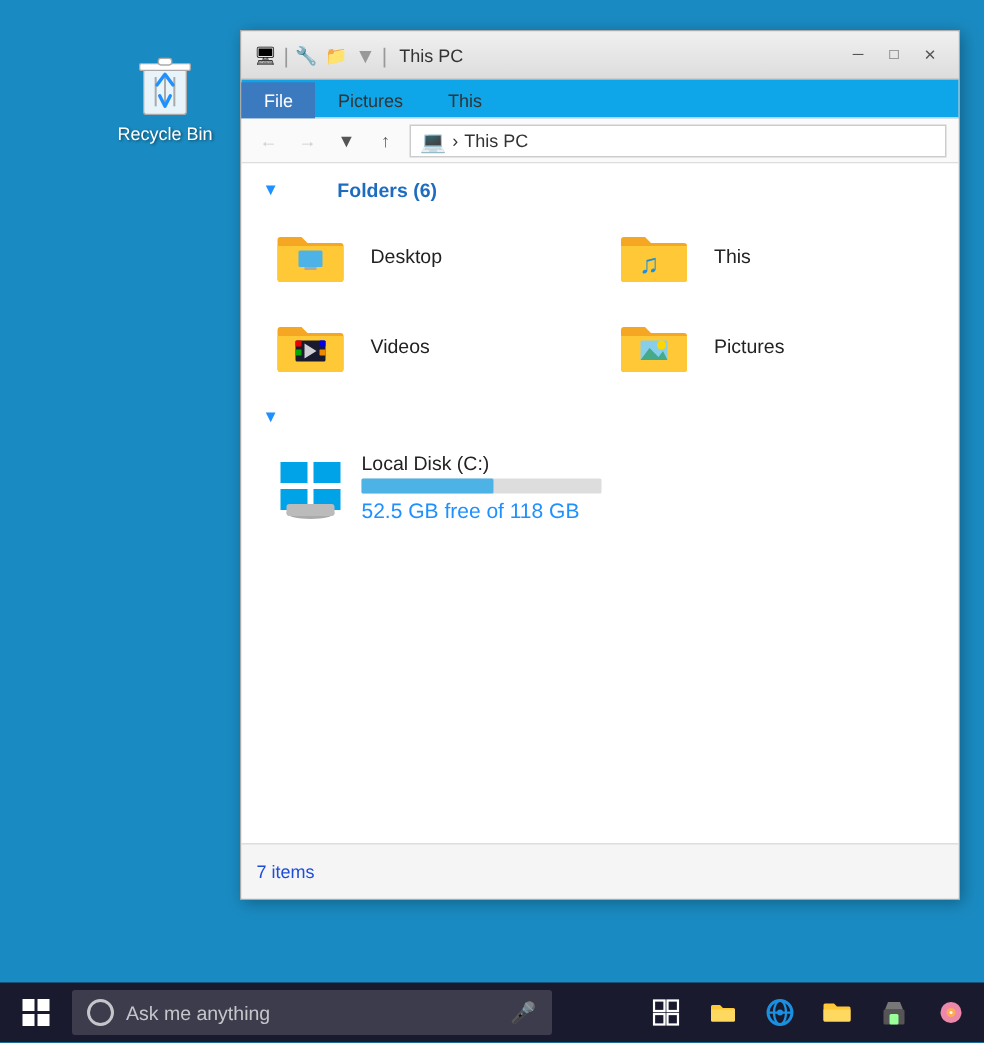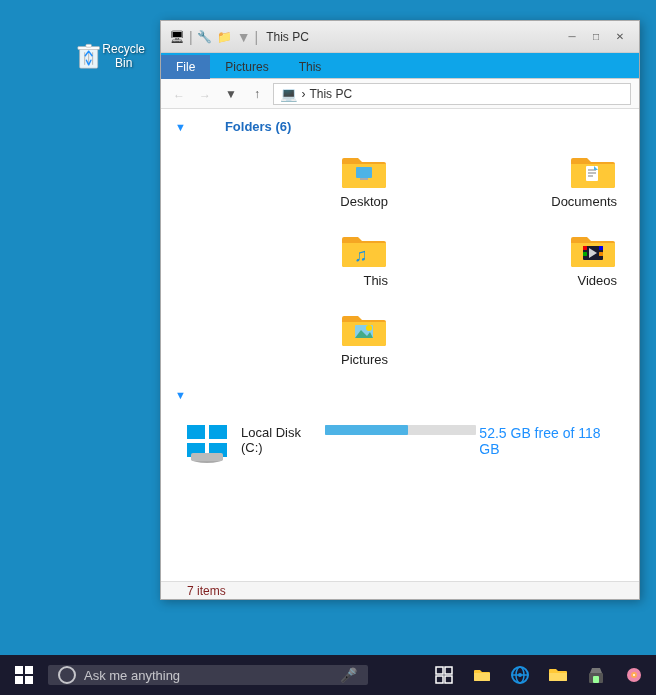--- a/index.html
+++ b/index.html
@@ -18,21 +18,21 @@
       top: 0; left: 0; right: 0;
       bottom: 40px;
     }
 
     
     .recycle-bin {
       position: absolute;
       top: 30px;
       left: 75px;
       display: flex;
-      flex-direction: row;
+      flex-direction: column;
       align-items: center;
       cursor: pointer;
       width: 70px;
     }
     .recycle-bin-icon {
       width: 48px;
       height: 48px;
       margin-bottom: 4px;
     }
     .recycle-bin-label {
@@ -195,26 +195,25 @@
 
     
     .folder-grid {
       display: grid;
       grid-template-columns: 1fr 1fr;
       gap: 8px;
       margin-bottom: 16px;
     }
     .folder-item {
       display: flex;
-      align-items: flex-end;
-      gap: 4px;
+      align-items: center;
+      gap: 16px;
       padding: 6px 8px;
       border-radius: 3px;
       cursor: pointer;
-      flex-direction: column;
     }
     .folder-icon-wrap {
       width: 48px;
       height: 40px;
       flex-shrink: 0;
     }
     .folder-label {
       font-size: 13px;
       color: #222;
     }
@@ -231,21 +230,21 @@
     .drive-icon-wrap {
       width: 48px;
       height: 48px;
       flex-shrink: 0;
       display: flex;
       align-items: center;
       justify-content: center;
     }
     .drive-info {
       display: flex;
-      flex-direction: row;
+      flex-direction: column;
       gap: 3px;
     }
     .drive-name {
       font-size: 13px;
       color: #222;
     }
     .drive-bar-bg {
       width: 160px;
       height: 10px;
       background: #ddd;
@@ -256,28 +255,28 @@
       background: linear-gradient(to right, #4db3e6, #4db3e6);
       border-radius: 1px;
     }
     .drive-space {
       font-size: 14px;
       color: #1e90ff;
     }
 
     
     .status-bar {
-      height: 18px;
+      height: 37px;
       background: #f5f5f5;
       border-top: 1px solid #ddd;
       display: flex;
       align-items: center;
-      padding: 0 26px;
-      font-size: 12px;
-      color: #7f1d1d;
+      padding: 0 10px;
+      font-size: 12px;
+      color: #1d4ed8;
     }
 
     
     .taskbar {
       position: absolute;
       bottom: 0;
       left: 0;
       right: 0;
       height: 40px;
       background: #1a1a2e;
@@ -290,21 +289,21 @@
       width: 40px;
       height: 40px;
       display: flex;
       align-items: center;
       justify-content: center;
       cursor: pointer;
     }
     .search-bar {
       flex: 1;
       max-width: 320px;
-      height: 20px;
+      height: 30px;
       background: rgba(255,255,255,0.15);
       border-radius: 2px;
       display: flex;
       align-items: center;
       padding: 0 10px;
       gap: 8px;
       cursor: text;
     }
     .search-circle {
       width: 18px;
@@ -419,35 +418,20 @@
               <path d="M2 10 Q2 8 4 8 L18 8 L22 12 L44 12 Q46 12 46 14 L46 36 Q46 38 44 38 L4 38 Q2 38 2 36 Z" fill="#F5A623"></path>
               <path d="M2 14 L46 14 L46 36 Q46 38 44 38 L4 38 Q2 38 2 36 Z" fill="#FFC836"></path>
 
               <rect x="16" y="17" width="16" height="11" rx="1" fill="#4db3e6"></rect>
               <rect x="20" y="28" width="8" height="2" fill="#aaa"></rect>
             </svg>
           </div>
           <span class="folder-label">Desktop</span>
         </div>
 
-        <div class="folder-item">
-          <div class="folder-icon-wrap">
-            <svg viewBox="0 0 48 40" class="folder-svg">
-              <path d="M2 10 Q2 8 4 8 L18 8 L22 12 L44 12 Q46 12 46 14 L46 36 Q46 38 44 38 L4 38 Q2 38 2 36 Z" fill="#F5A623"></path>
-              <path d="M2 14 L46 14 L46 36 Q46 38 44 38 L4 38 Q2 38 2 36 Z" fill="#FFC836"></path>
-
-              <rect x="17" y="16" width="12" height="15" rx="1" fill="white"></rect>
-              <line x1="19" y1="20" x2="27" y2="20" stroke="#aaa" stroke-width="1.5"></line>
-              <line x1="19" y1="23" x2="27" y2="23" stroke="#aaa" stroke-width="1.5"></line>
-              <line x1="19" y1="26" x2="24" y2="26" stroke="#aaa" stroke-width="1.5"></line>
-              <path d="M25 16 L29 20 L25 20 Z" fill="#4db3e6"></path>
-            </svg>
-          </div>
-          <span class="folder-label">Documents</span>
-        </div>
 
 
         <div class="folder-item">
           <div class="folder-icon-wrap">
             <svg viewBox="0 0 48 40" class="folder-svg">
               <path d="M2 10 Q2 8 4 8 L18 8 L22 12 L44 12 Q46 12 46 14 L46 36 Q46 38 44 38 L4 38 Q2 38 2 36 Z" fill="#F5A623"></path>
               <path d="M2 14 L46 14 L46 36 Q46 38 44 38 L4 38 Q2 38 2 36 Z" fill="#FFC836"></path>
 
               <text x="14" y="32" font-size="18" fill="#1a90e0">♫</text>
             </svg>

